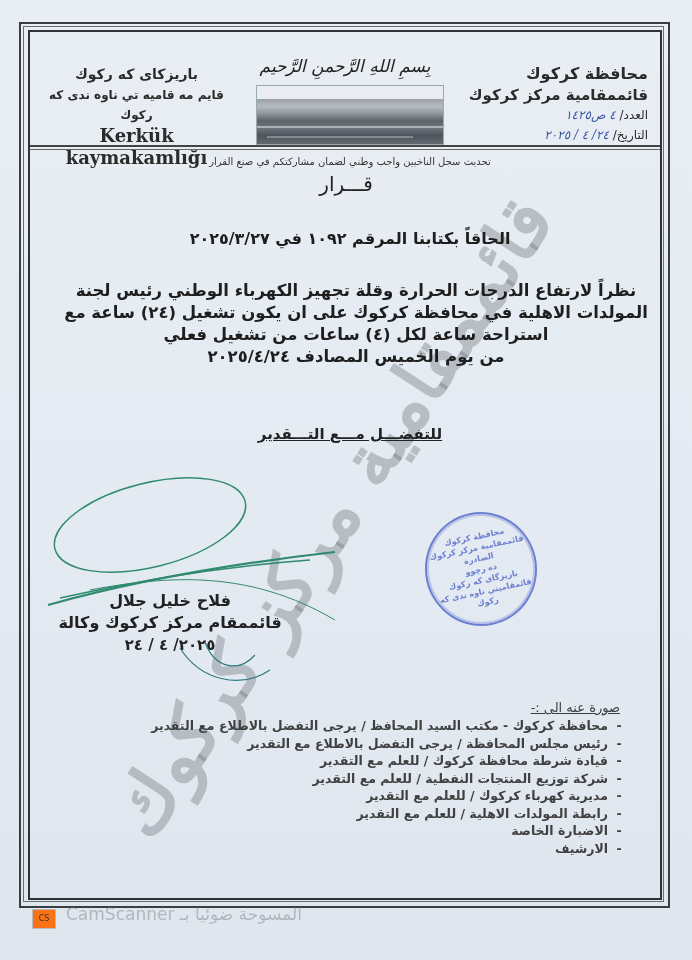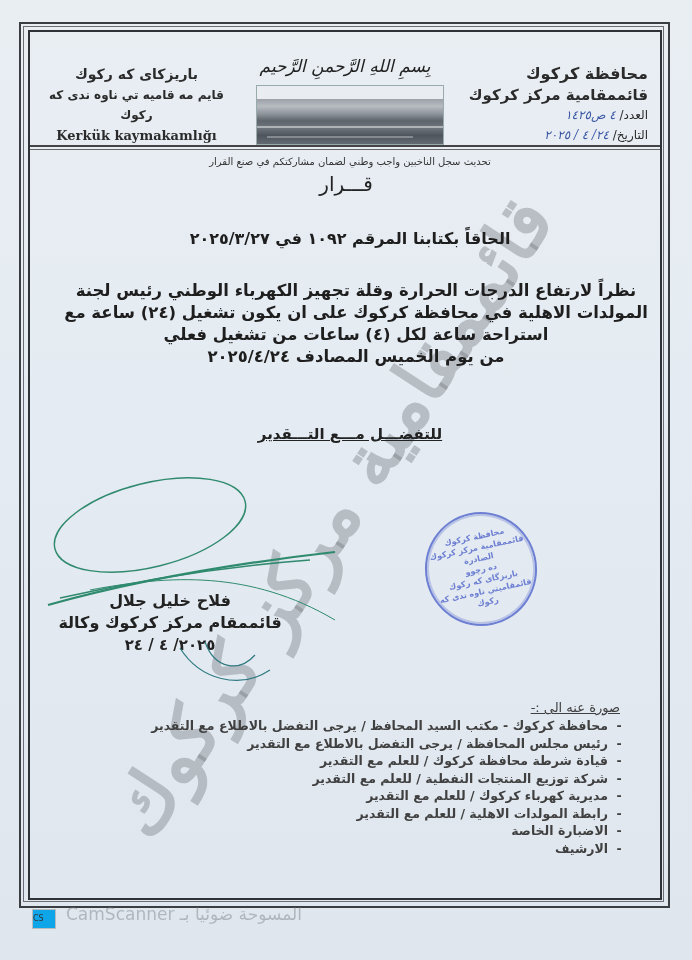--- a/index.html
+++ b/index.html
@@ -36,21 +36,21 @@
   .head-right .l2 { font-size:15px; line-height:20px; }
   .head-right .l3, .head-right .l4 { font-size:12px; line-height:20px; font-weight:normal; }
   .hand { color:#3b57a5; font-family:"DejaVu Serif", serif; font-style:italic; }
 
   .head-left {
     position:absolute; left:34px; top:63px; width:205px; text-align:center;
     color:#2b2b2b;
   }
   .head-left .k1 { direction:rtl; font-weight:bold; font-size:14px; line-height:22px; }
   .head-left .k2 { direction:rtl; font-size:12px; line-height:20px; font-weight:bold; }
-  .head-left .k3 { font-family:"DejaVu Serif", serif; font-weight:bold; font-size:13px; line-height:22px; }
+  .head-left .k3 { font-family:"DejaVu Serif", serif; font-weight:bold; font-size:18px; line-height:22px; }
 
   .photo {
     position:absolute; left:256px; top:85px; width:186px; height:58px;
     background:
       linear-gradient(180deg, #e9edf1 0%, #e9edf1 22%, transparent 22%),
       linear-gradient(180deg, #9aa0a6 22%, #b7bcc1 35%, #8e949b 48%, #5e646b 60%, #70767d 72%, #4f555c 85%, #636970 100%);
     border:1px solid #9aa;
   }
   .photo .band { position:absolute; left:0; right:0; top:40px; height:2px; background:#c9cdd2; opacity:.7; }
   .photo .band2 { position:absolute; left:10px; right:30px; top:50px; height:2px; background:#9ba0a6; opacity:.7; }
@@ -106,22 +106,22 @@
     transform:rotate(-57deg); transform-origin:center; font-weight:bold; letter-spacing:6px;
     white-space:nowrap; pointer-events:none;
   }
 
   .signature { position:absolute; left:0; top:0; width:692px; height:960px; pointer-events:none; }
 
   .scanner {
     position:absolute; left:28px; top:904px; width:300px; height:26px; direction:ltr;
   }
   .scanner .logo {
-    position:absolute; left:4px; top:5px; width:22px; height:18px; background:#0ea5e9;
-    border:1px solid #bbb; font-size:8px; color:#333; text-align:left; line-height:18px;
+    position:absolute; left:4px; top:5px; width:22px; height:18px; background:#f97316;
+    border:1px solid #bbb; font-size:8px; color:#333; text-align:center; line-height:18px;
   }
   .scanner .mark {
     position:absolute; left:30px; top:0px; font-size:17px; color:rgba(120,125,130,.45); white-space:nowrap;margin-left:8px;
   }
 </style>
 </head>
 <body>
 
 <div class="frame-outer"></div>
 <div class="frame-mid"></div>

